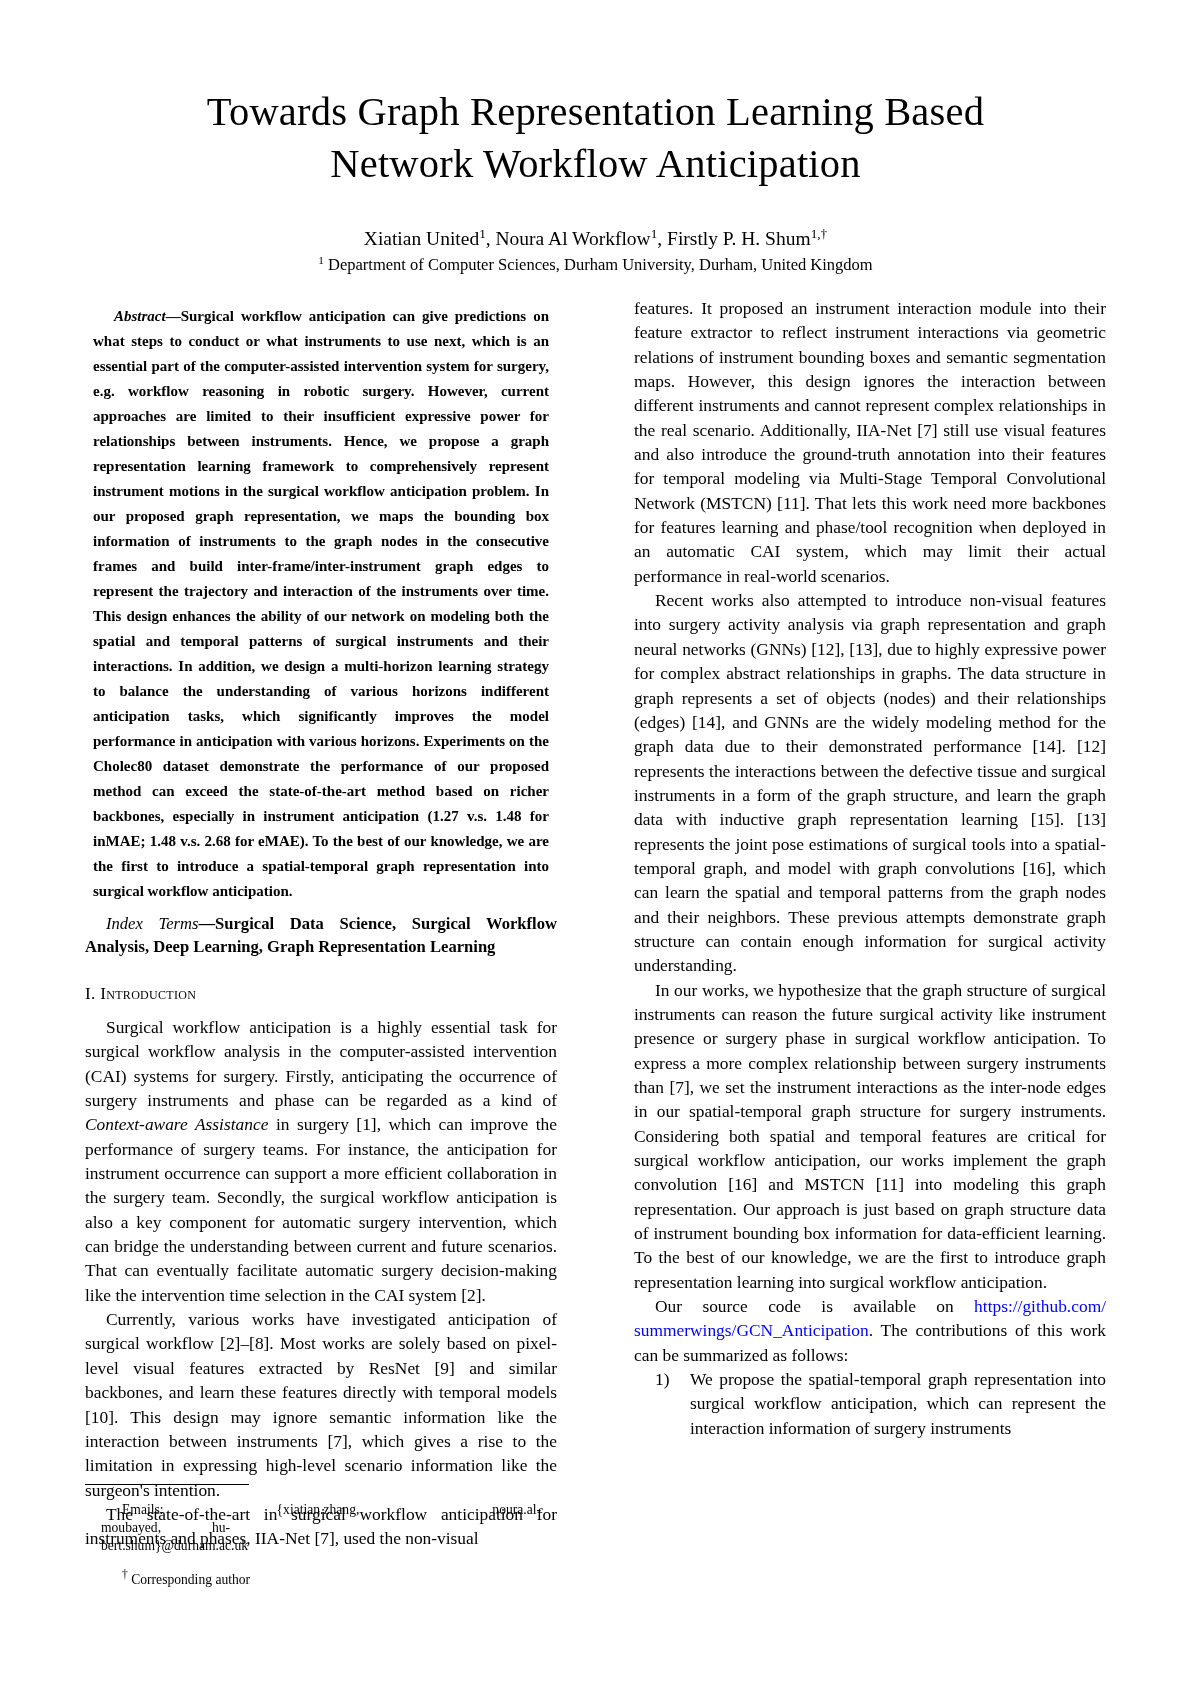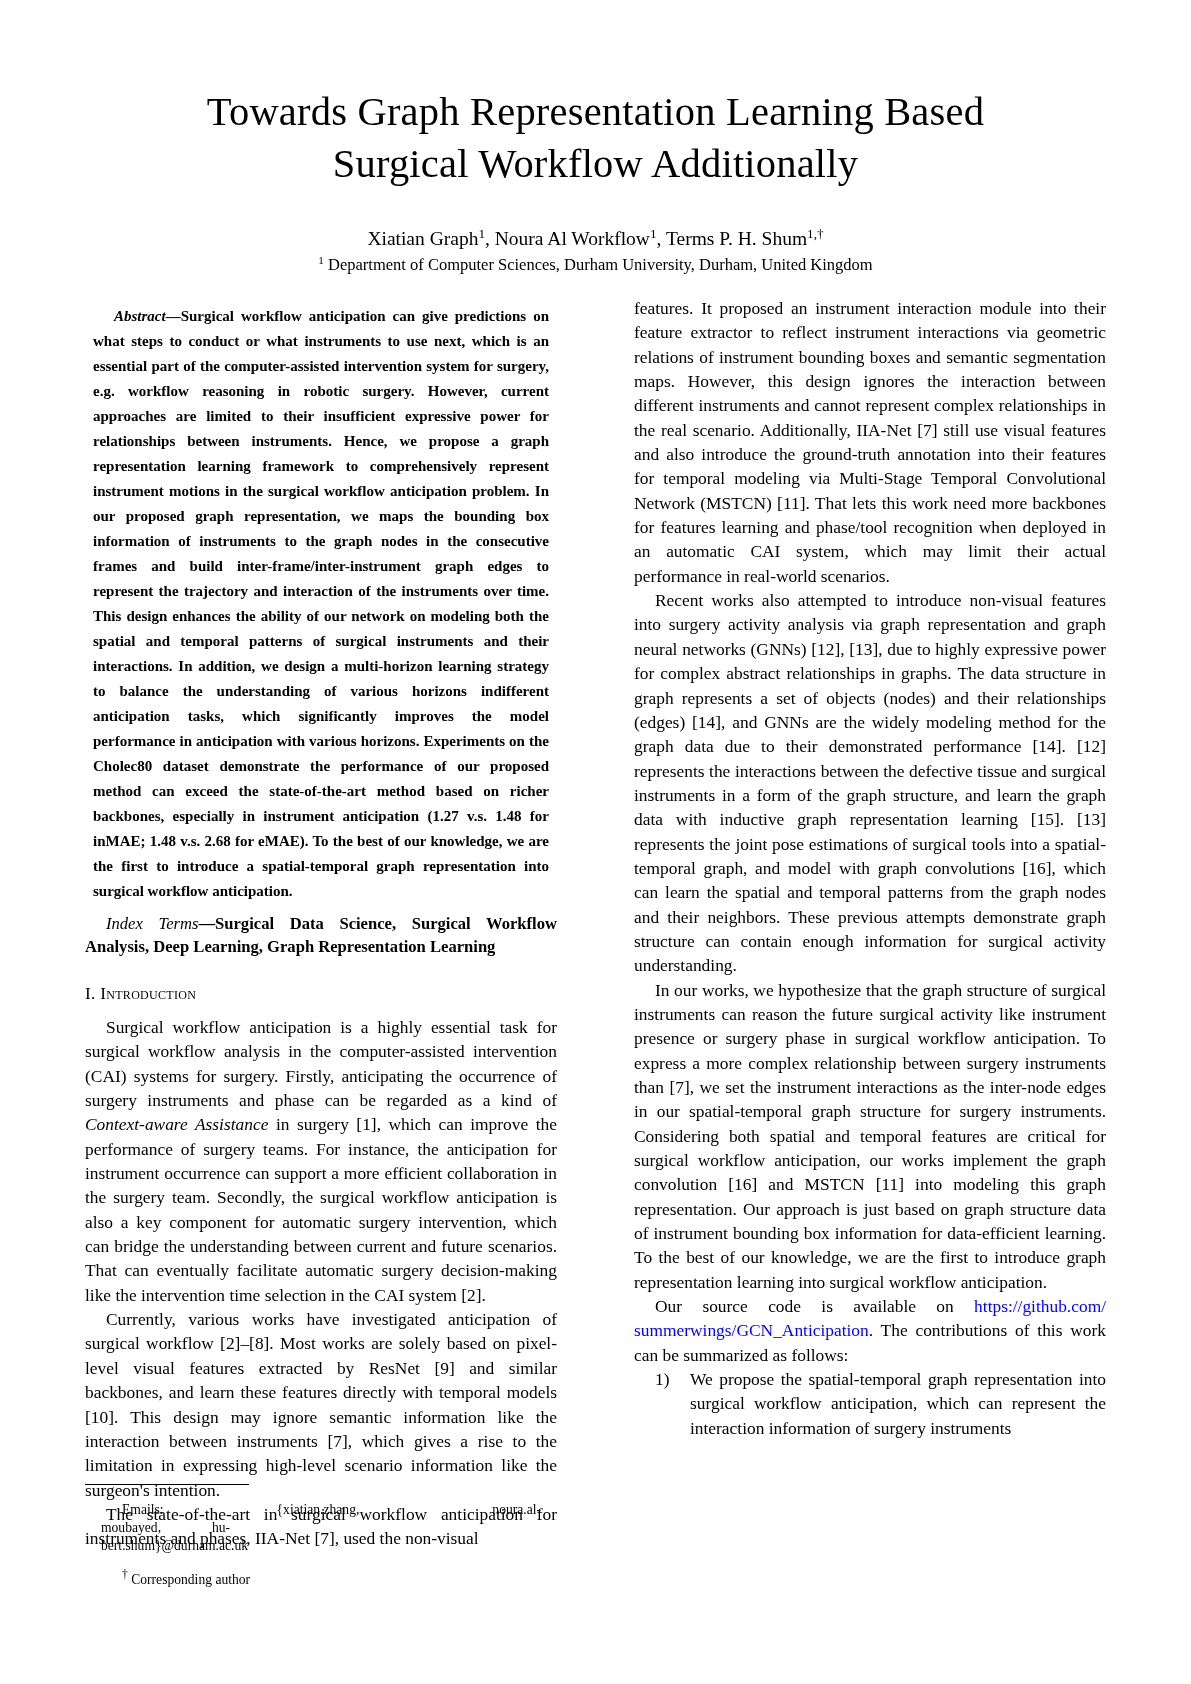--- a/index.html
+++ b/index.html
@@ -172,24 +172,24 @@
   .fn-dagger { font-size: 0.85em; vertical-align: super; line-height: 0; }
 </style>
 </head>
 <body>
 
 <div class="page">
 
   <div class="title-block">
     <h1 class="paper-title">
       <span>Towards Graph Representation Learning Based</span><br>
-      <span>Surgical Workflow Additionally</span>
+      <span>Network Workflow Anticipation</span>
     </h1>
     <div class="authors">
-      <span>Xiatian Graph</span><sup>1</sup><span>, </span><span>Noura Al Workflow</span><sup>1</sup><span>, </span><span>Terms P. H. Shum</span><sup>1,†</sup>
+      <span>Xiatian United</span><sup>1</sup><span>, </span><span>Noura Al Workflow</span><sup>1</sup><span>, </span><span>Firstly P. H. Shum</span><sup>1,†</sup>
     </div>
     <div class="affiliation">
       <sup>1</sup>
       <span>Department of Computer Sciences, Durham University, Durham, United Kingdom</span>
     </div>
   </div>
 
   <div class="columns">
 
     <div class="col col-left">

